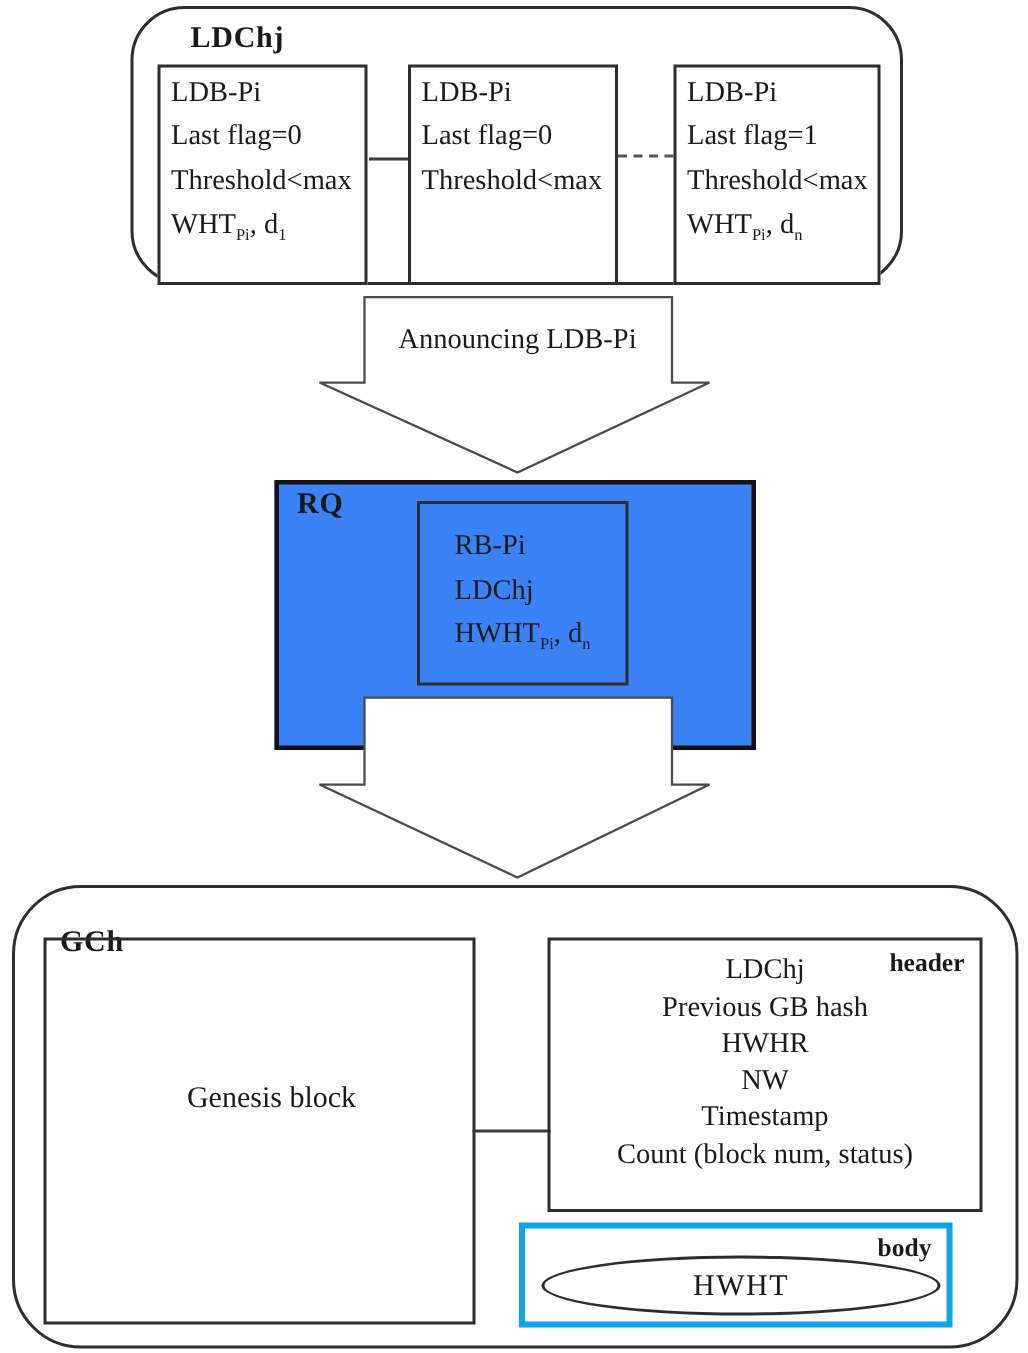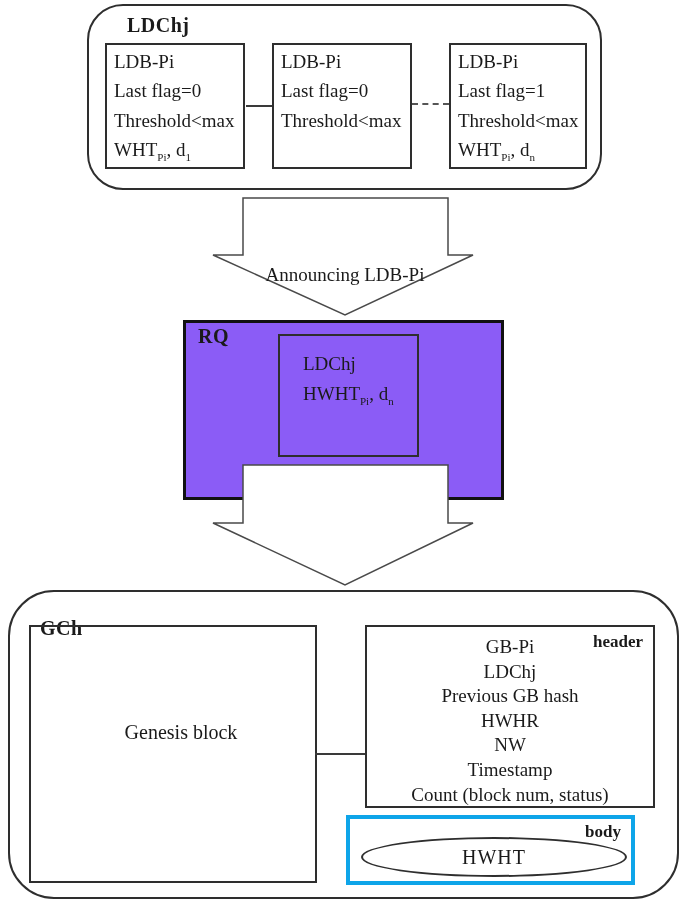--- a/index.html
+++ b/index.html
@@ -20,41 +20,41 @@
   }
   .bold-title {
     position: absolute;
     font-weight: bold;
     font-size: 20px;
     letter-spacing: 0.5px;
   }
   
   .ldchj { left:87px; top:4px; width:515px; height:186px; border-radius:36px; }
   .ldb-box {
-    position:absolute; top:37px; width:140px; height:126px;
+    position:absolute; top:37px; width:140px; height:147px;
     border:2px solid #2e2e2e; background:#fff; box-sizing:border-box;
     padding:2px 0 0 7px; font-size:19px; line-height:29.4px; white-space:nowrap;
   }
   .ldb1 { left:16px; }
   .ldb2 { left:183px; }
   .ldb3 { left:360px; width:138px; }
   .conn-solid { position:absolute; left:157px; top:99px; width:26px; height:0; border-top:2px solid #3a3a3a; }
   .conn-dashed { position:absolute; left:323px; top:97px; width:37px; height:0; border-top:2px dashed #555; }
   sub { font-size:11px; line-height:0; }
   
   .arrow { position:absolute; left:205px; width:280px; }
   .arrow svg { display:block; }
   .arrow-label {
     position:absolute; left:0; top:21px; width:100%;
-    text-align:center; font-size:19px;margin-top:48px;
+    text-align:center; font-size:19px;
   }
   .arrow1 { top:195px; height:125px; }
   .arrow2 { top:462px; height:126px; }
   
-  .rq { position:absolute; left:183px; top:320px; width:321px; height:180px; border:3px solid #111; background:#8b5cf6; box-sizing:border-box; }
+  .rq { position:absolute; left:183px; top:320px; width:321px; height:180px; border:3px solid #111; background:#3b82f6; box-sizing:border-box; }
   .rq-title { left:12px; top:2px; }
   .rq-inner {
     position:absolute; left:92px; top:11px; width:141px; height:123px;
     border:2px solid #2e2e2e; box-sizing:border-box;
     padding:13px 0 0 23px; font-size:19px; line-height:29.5px; white-space:nowrap;
   }
   
   .gch { left:8px; top:590px; width:671px; height:309px; border-radius:46px; }
   .gch-title { left:30px; top:6px;margin-top:19px; }
   .genesis {
@@ -120,20 +120,21 @@
   <div class="arrow arrow1">
     <svg width="280" height="125" viewBox="0 0 280 125">
       <polygon points="38,3 243,3 243,60 268,60 140,120 8,60 38,60" fill="#ffffff" stroke="#4a4a4a" stroke-width="1.5" stroke-linejoin="miter"></polygon>
     </svg>
     <div class="arrow-label">Announcing LDB-Pi</div>
   </div>
 
   <div class="rq">
     <div class="bold-title rq-title">RQ</div>
     <div class="rq-inner">
+      <div>RB-Pi</div>
       <div>LDChj</div>
       <div><span>HWHT</span><sub>Pi</sub><span>, d</span><sub>n</sub></div>
     </div>
   </div>
 
   <div class="arrow arrow2">
     <svg width="280" height="126" viewBox="0 0 280 126">
       <polygon points="38,3 243,3 243,61 268,61 140,123 8,61 38,61" fill="#ffffff" stroke="#4a4a4a" stroke-width="1.5" stroke-linejoin="miter"></polygon>
     </svg>
   </div>
@@ -142,21 +143,20 @@
     <div class="bold-title gch-title">GCh</div>
 
     <div class="genesis">
       <span>Genesis block</span>
     </div>
 
     <div class="gch-conn"></div>
 
     <div class="header-box">
       <div class="corner-label">header</div>
-      <div>GB-Pi</div>
       <div>LDChj</div>
       <div>Previous GB hash</div>
       <div>HWHR</div>
       <div>NW</div>
       <div>Timestamp</div>
       <div>Count (block num, status)</div>
     </div>
 
     <div class="body-box">
       <div class="corner-label">body</div>

